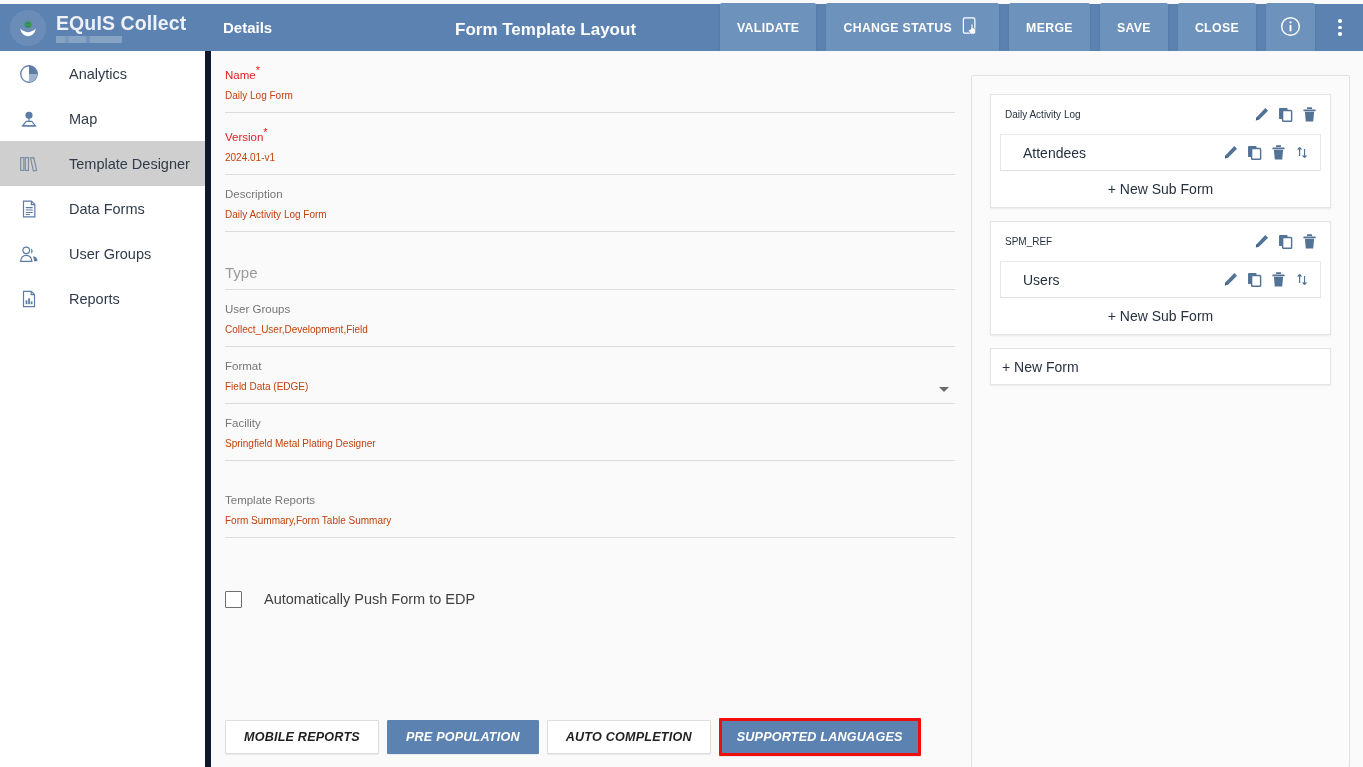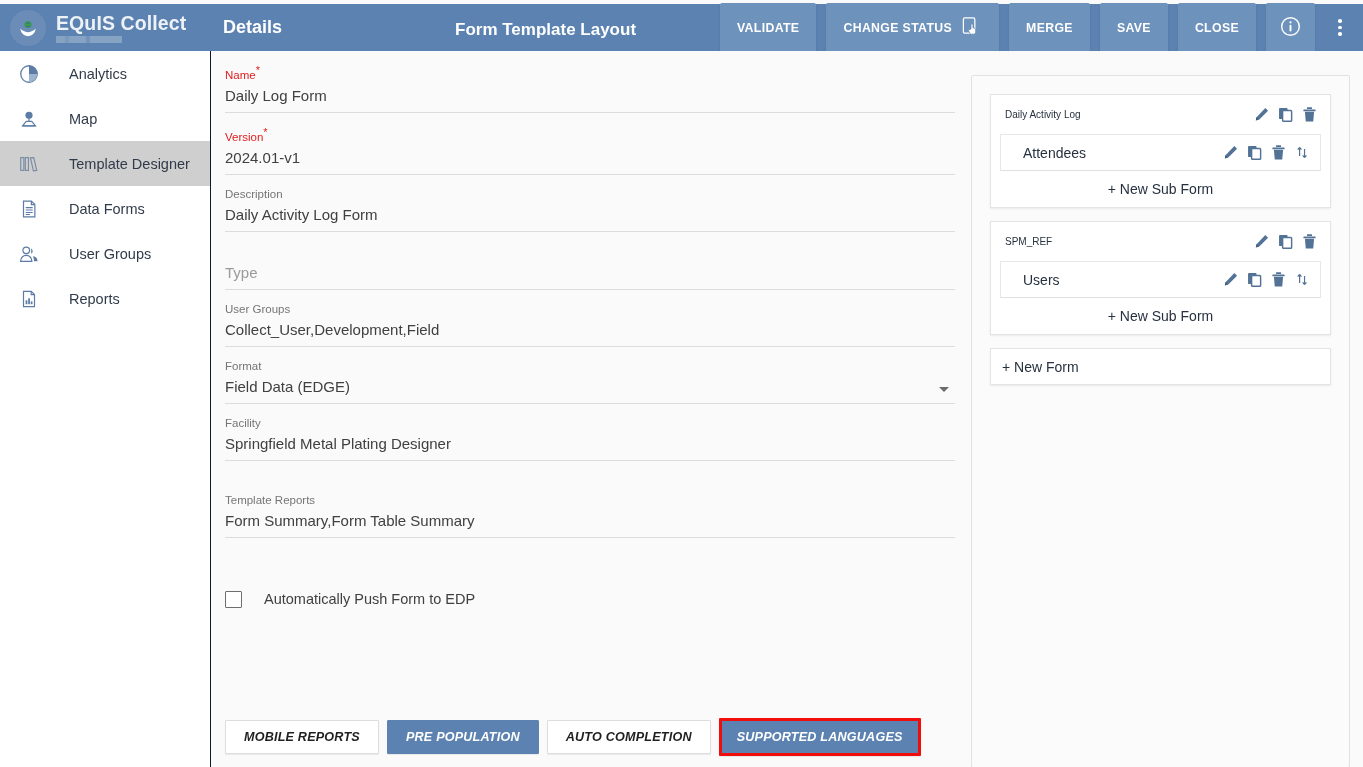--- a/index.html
+++ b/index.html
@@ -42,21 +42,21 @@
   }
   .brand-sub {
     margin-top: 2px;
     width: 66px; height: 7px;
     background: linear-gradient(90deg,#8aa6c6 0 14%,#7e9cc0 14% 20%,#8aa6c6 20% 46%,#7695bd 46% 52%,#8aa6c6 52% 100%);
     border-radius: 1px;
     opacity: .92;
     filter: blur(.6px);
   }
   .details-label {
-    color: #ffffff; font-size: 18px; font-weight: bold;
+    color: #ffffff; font-size: 15px; font-weight: bold;
     margin-left: 12px;
     flex: 0 0 auto;
   }
   .center-title {
     color: #ffffff; font-size: 17px; font-weight: bold;
     position: absolute; left: 455px; top: 16px;
   }
   .topbar-actions {
     position: absolute; right: 6px; top: 0; height: 47px;
     display: flex; align-items: center; gap: 10px;
@@ -81,21 +81,21 @@
     display: flex; flex-direction: column; align-items: center; justify-content: center;
     gap: 3px; cursor: pointer; margin-left: 2px; margin-right: 4px;
   }
   .kebab i { width: 3.5px; height: 3.5px; background: #fff; border-radius: 50%; display: block; }
 
   
   #sidebar {
     position: absolute; left: 0; top: 51px;
     width: 211px; bottom: 0;
     background: #ffffff;
-    border-right: 1px solid #0f172a;
+    border-right: 6px solid #0f172a;
   }
   .nav-item {
     height: 45px;
     display: flex; align-items: center;
     padding-left: 18px;
     cursor: pointer;
     color: #303b4a;
     font-size: 14.5px;
   }
   .nav-item.active { background: #cfcfcf; }
@@ -117,21 +117,21 @@
     width: 730px;
   }
   .field { padding-top: 12px; }
   .field-label {
     font-size: 11.5px; color: #757575;
     line-height: 14px; margin-bottom: 3px;
   }
   .field-label.required { color: #e02020; }
   .field-label .star { color: #e02020; font-size: 11px; vertical-align: super; }
   .field-value {
-    font-size: 15px; color: #404040;
+    font-size: 10px; color: #c2410c;
     line-height: 21px; padding-bottom: 6px;
     border-bottom: 1px solid #dcdcdc;
     min-height: 28px;
     position: relative;
   }
   .field-value.placeholder { color: #9a9a9a; font-size: 15px; }
   .field.tall { padding-top: 30px; }
   .caret-dn {
     position: absolute; right: 6px; bottom: 11px;
     width: 0; height: 0;

